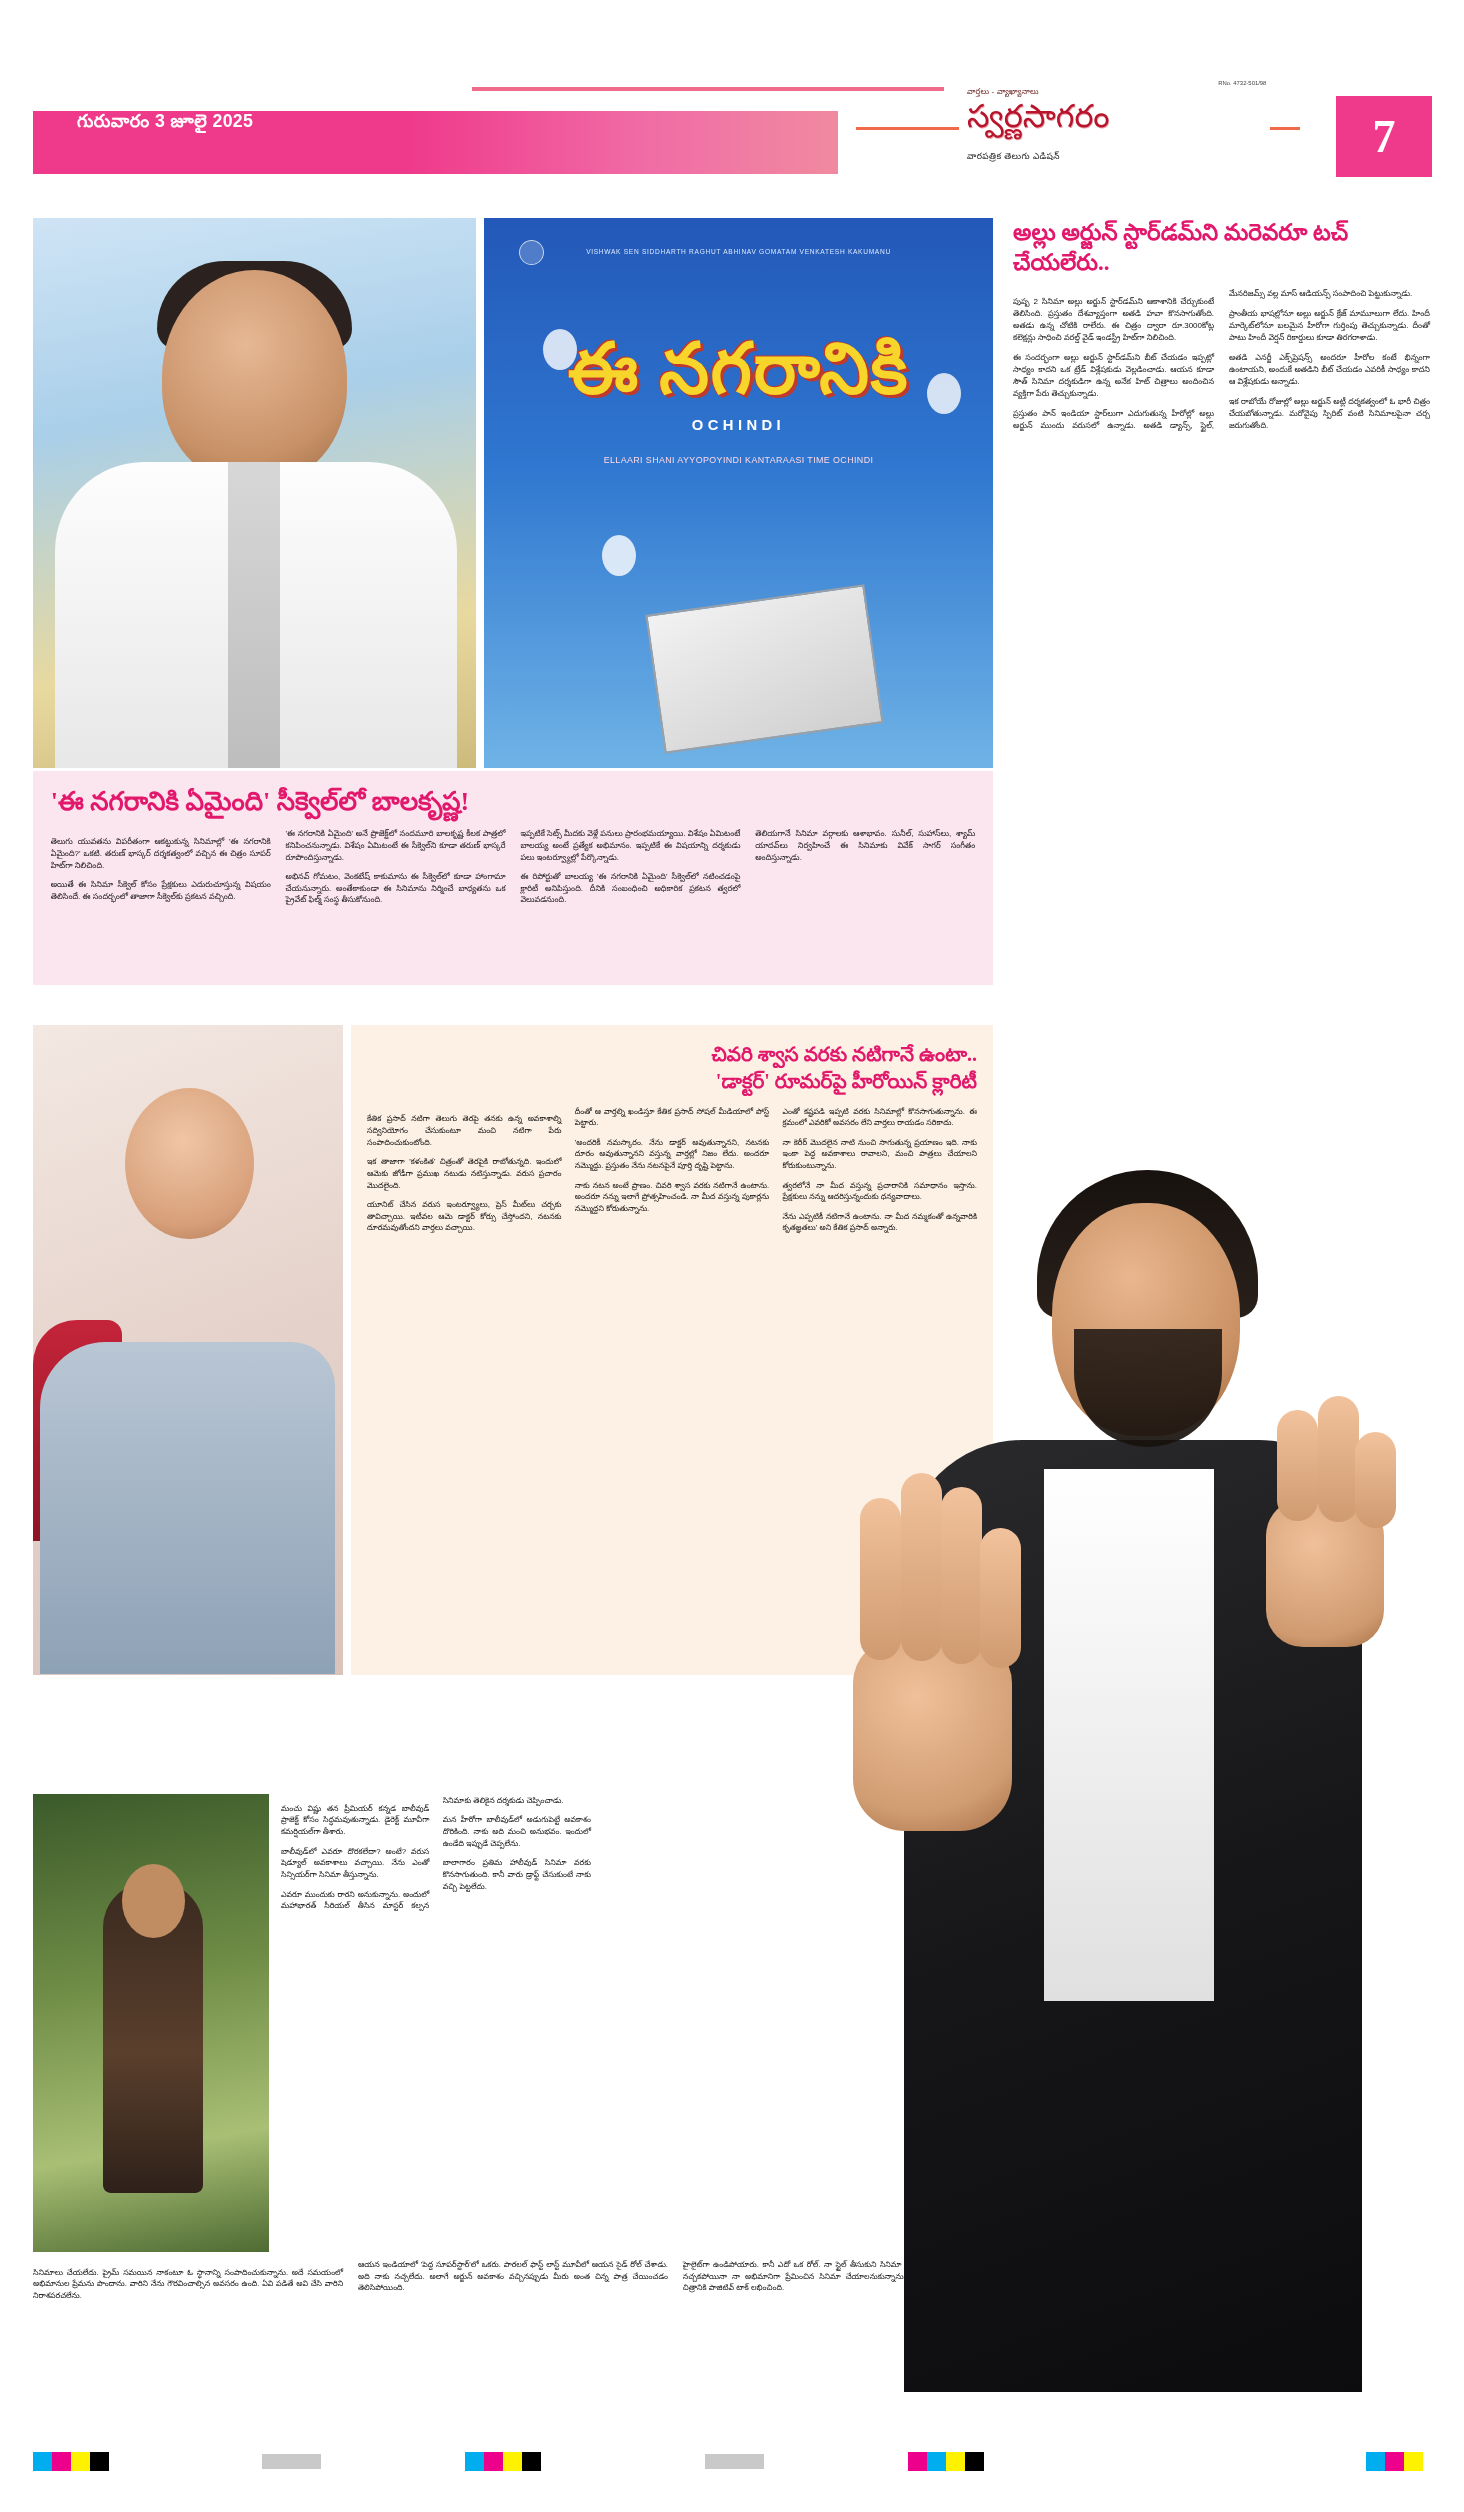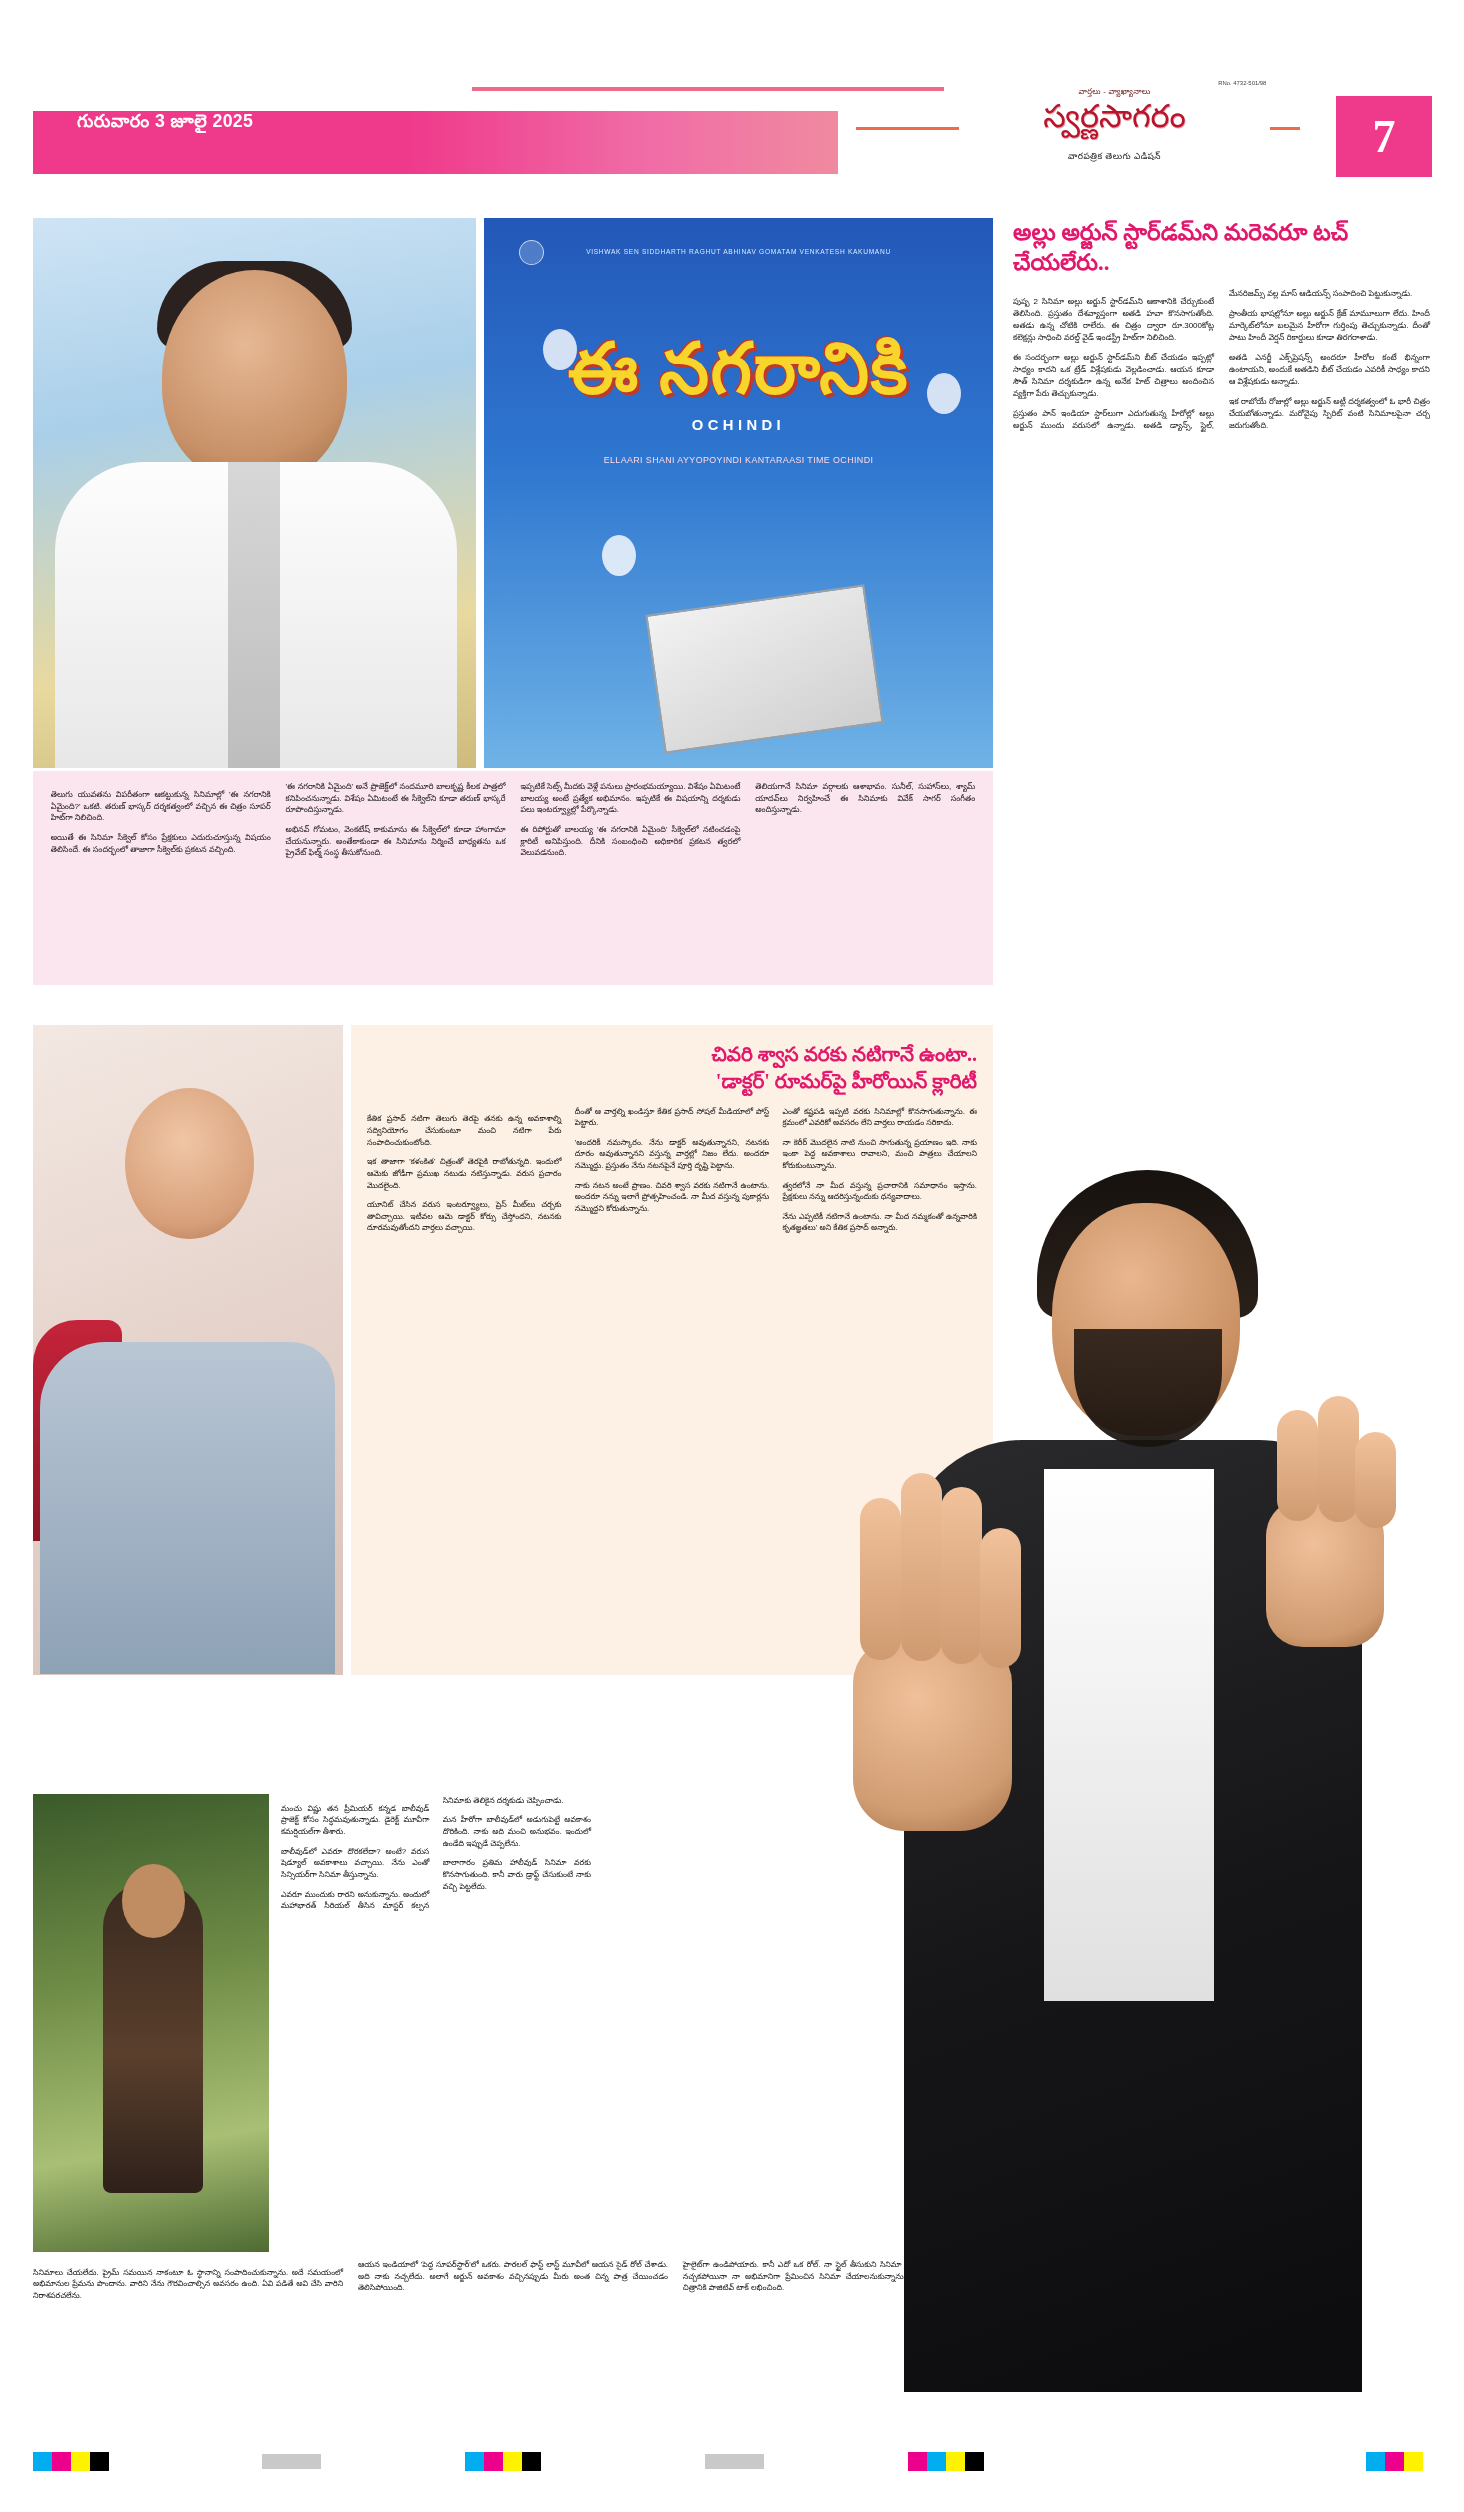--- a/index.html
+++ b/index.html
@@ -28,21 +28,20 @@
   .date-badge .date-txt {
     color:#ffffff; font-size:17.7px; letter-spacing:0.4px;
     padding-left:44px; font-weight:bold;
   }
   .date-badge .fade {
     position:absolute; right:0; top:0; bottom:0; width:428px;
     background:linear-gradient(90deg,#ef3a8b 0%, #f06ca6 55%, #f08aa0 100%);
   }
   .masthead {
     position:absolute; left:967px; top:87px; width:295px; height:85px;
-    text-align:center;
   }
   .masthead .sub-top {
     font-size:8px; color:#6b2020; letter-spacing:0.2px; margin-bottom:1.5px;
   }
   .masthead .logo-main {
     font-size:32px; font-weight:normal; color:#b8142c;
     font-family:"Liberation Serif", serif; line-height:1;
     text-shadow:0.7px 0.7px 0 #e8a0aa;
   }
   .masthead .sub-bot {
@@ -327,20 +326,21 @@
     <div class="balloon" style="left:443px; top:155px;"></div>
     <div class="balloon" style="left:118px; top:317px;"></div>
     <div class="bldg"></div>
     <div class="title-big">ఈ నగరానికి</div>
     <div class="repeat-tag">OCHINDI</div>
     <div class="tagline">ELLAARI SHANI AYYOPOYINDI
 KANTARAASI TIME OCHINDI</div>
   </div>
 
   <div class="s1-headline-box">
+    <div class="s1-headline">'ఈ నగరానికి ఏమైంది' సీక్వెల్‌లో బాలకృష్ణ!</div>
     <div class="s1-cols">
       <p>తెలుగు యువతను విపరీతంగా ఆకట్టుకున్న సినిమాల్లో 'ఈ నగరానికి ఏమైంది?' ఒకటి. తరుణ్ భాస్కర్ దర్శకత్వంలో వచ్చిన ఈ చిత్రం సూపర్ హిట్‌గా నిలిచింది.</p>
       <p>అయితే ఈ సినిమా సీక్వెల్ కోసం ప్రేక్షకులు ఎదురుచూస్తున్న విషయం తెలిసిందే. ఈ సందర్భంలో తాజాగా సీక్వెల్‌కు ప్రకటన వచ్చింది.</p>
       <p>'ఈ నగరానికి ఏమైంది' అనే ప్రొజెక్ట్‌లో నందమూరి బాలకృష్ణ కీలక పాత్రలో కనిపించనున్నాడు. విశేషం ఏమిటంటే ఈ సీక్వెల్‌ని కూడా తరుణ్ భాస్కరే రూపొందిస్తున్నాడు.</p>
       <p>అభినవ్ గోమటం, వెంకటేష్ కాకుమాను ఈ సీక్వెల్‌లో కూడా హాంగామా చేయనున్నారు. అంతేకాకుండా ఈ సినిమాను నిర్మించే బాధ్యతను ఒక ప్రైవేట్ ఫిల్మ్ సంస్థ తీసుకోనుంది.</p>
       <p>ఇప్పటికే సెట్స్ మీదకు వెళ్లే పనులు ప్రారంభమయ్యాయి. విశేషం ఏమిటంటే బాలయ్య అంటే ప్రత్యేక అభిమానం. ఇప్పటికే ఈ విషయాన్ని దర్శకుడు పలు ఇంటర్వ్యూల్లో పేర్కొన్నాడు.</p>
       <p>ఈ రిపోర్టుతో బాలయ్య 'ఈ నగరానికి ఏమైంది' సీక్వెల్‌లో నటించడంపై క్లారిటీ అనిపిస్తుంది. దీనికి సంబంధించి అధికారిక ప్రకటన త్వరలో వెలువడనుంది.</p>
       <p>తెలియగానే సినిమా వర్గాలకు ఆశాభావం. సునీల్, సుహాస్‌లు, శ్యామ్ యాదవ్‌లు నిర్వహించే ఈ సినిమాకు వివేక్ సాగర్ సంగీతం అందిస్తున్నాడు.</p>
     </div>
   </div>

